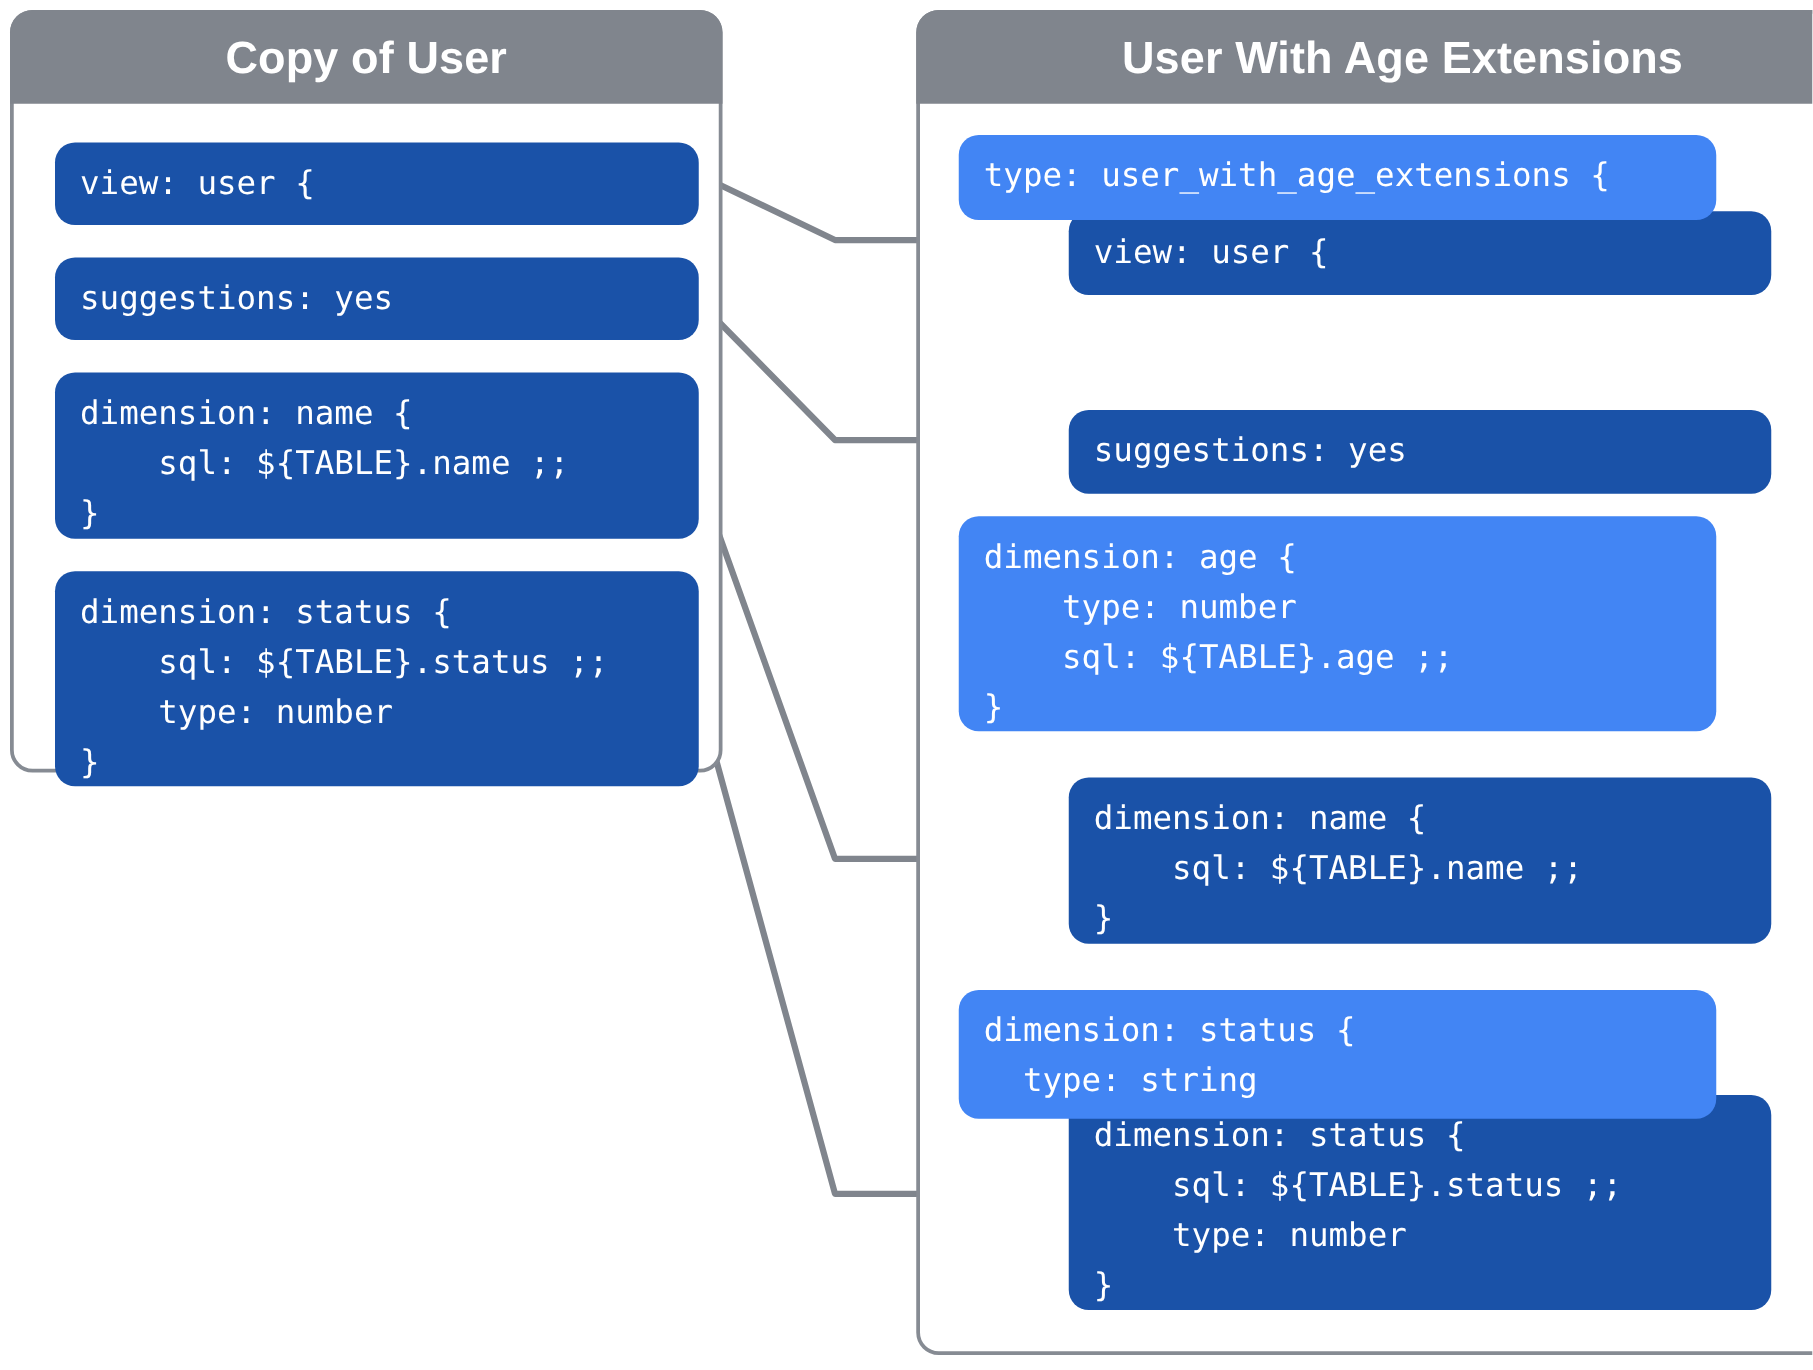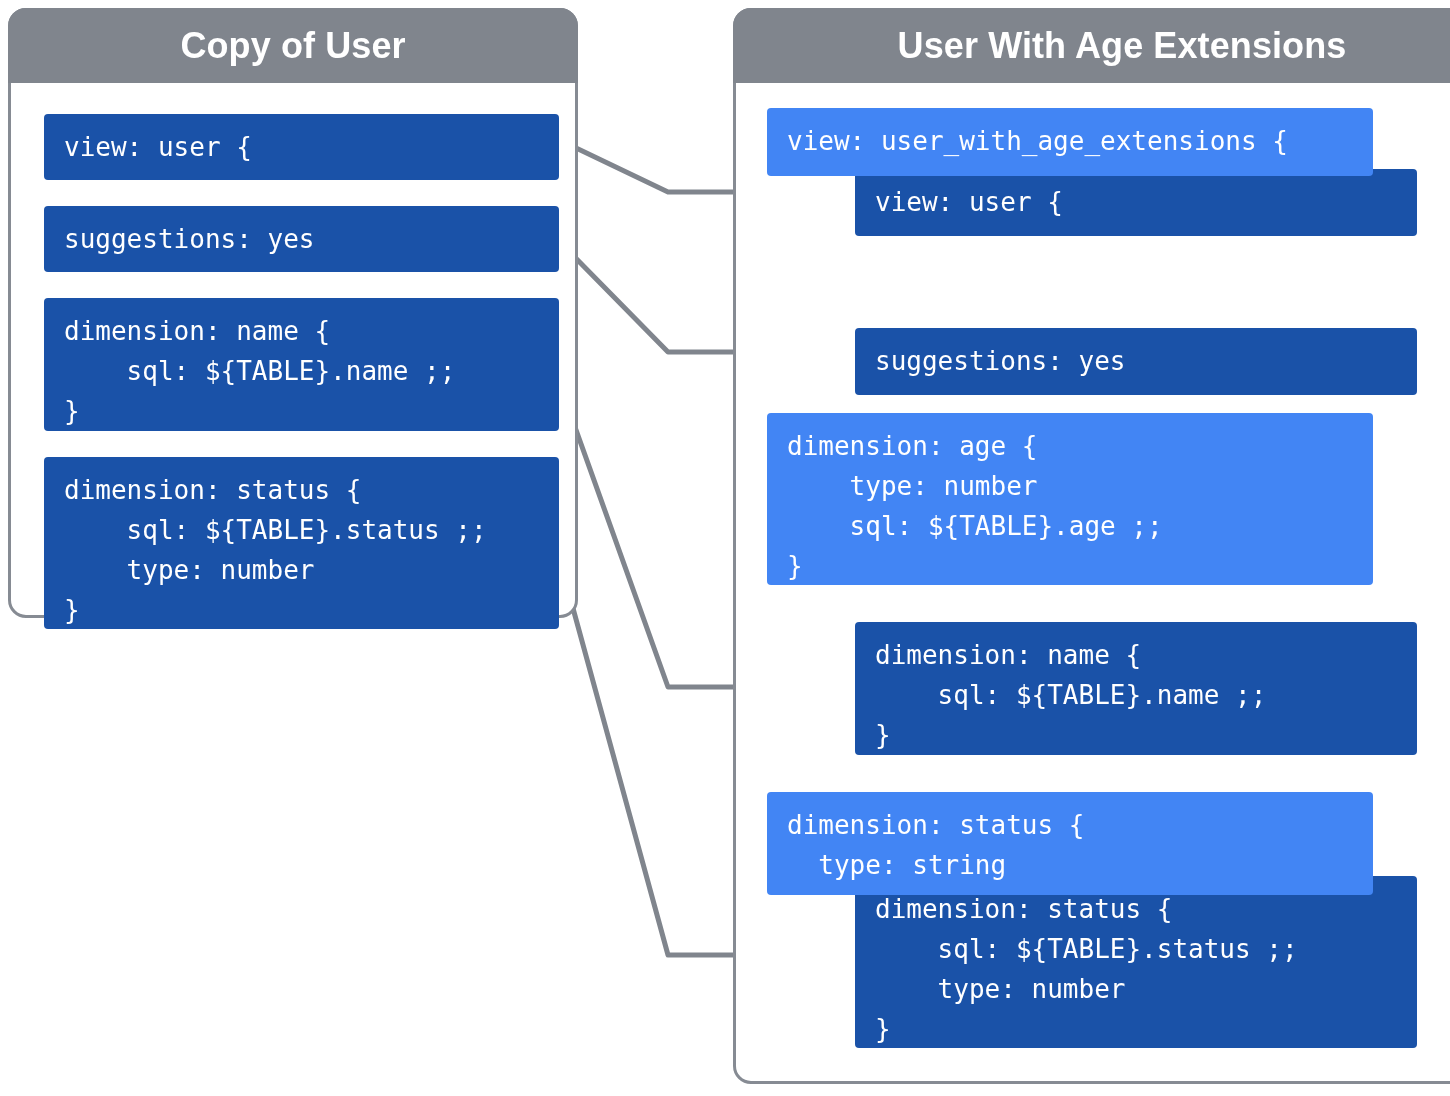--- a/index.html
+++ b/index.html
@@ -63,21 +63,21 @@
     left: 0;
     top: 75px;
     right: 0;
     bottom: 0;
   }
 
   
   .block {
     position: absolute;
     box-sizing: border-box;
-    border-radius: 4px;
+    border-radius: 16px;
     font-family: "DejaVu Sans Mono", "Liberation Mono", monospace;
     font-size: 26px;
     line-height: 40px;
     color: #ffffff;
     white-space: pre;
     padding: 13px 0 13px 20px;
     overflow: hidden;
   }
   .dark  { background: #1a52a8; }
   .light { background: #4285f4; }
@@ -137,21 +137,21 @@
     type: number
 }</div>
     </div>
   </div>
 
   <div class="panel panel-right">
     <div class="panel-header">User With Age Extensions</div>
     <div class="panel-body">
 
       <div class="block dark rb-dark rd1 stack">view: user {</div>
-      <div class="block light rb-light rl1 stack">view: user_with_age_extensions {</div>
+      <div class="block light rb-light rl1 stack">type: user_with_age_extensions {</div>
 
       <div class="block dark rb-dark rd2 stack">suggestions: yes</div>
 
       <div class="block light rb-light rl3 stack">dimension: age {
     type: number
     sql: ${TABLE}.age ;;
 }</div>
 
       <div class="block dark rb-dark rd3 stack">dimension: name {
     sql: ${TABLE}.name ;;

